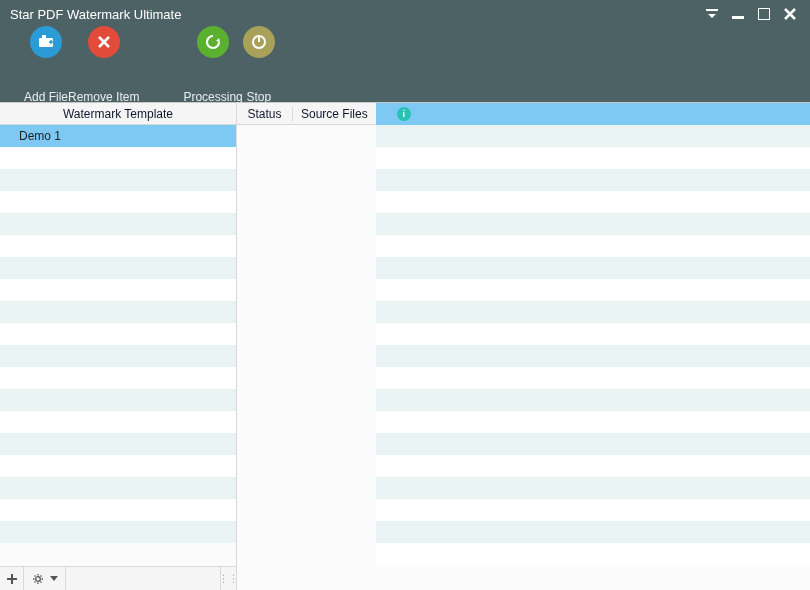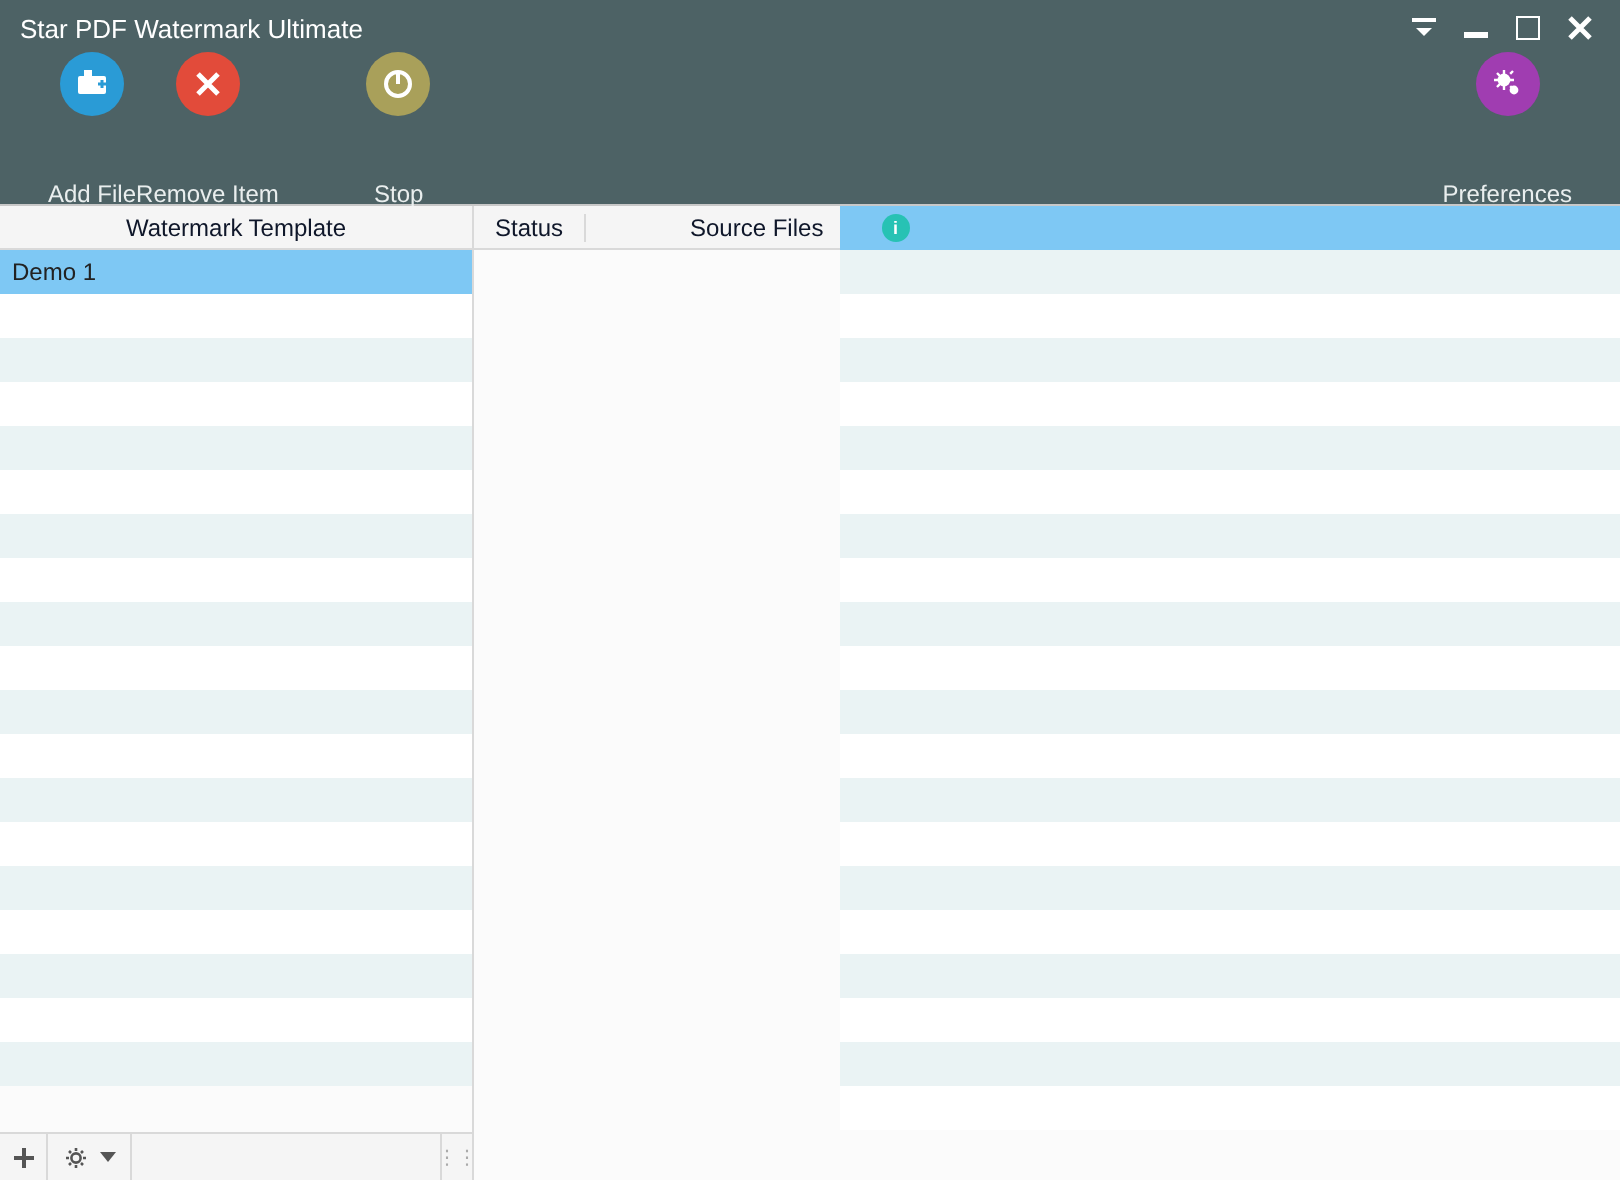--- a/index.html
+++ b/index.html
@@ -24,24 +24,24 @@
 .col-header-row { height: 22px; background: #f5f5f5; border-bottom: 1px solid #d9d9d9; display: flex; align-items: center; font-size: 12px; color: #0f172a; }
 .col-header { padding: 0 8px; text-align: center; flex-shrink: 0; }
 .left-pane .col-header { width: 100%; }
 
 .rows { flex: 1; overflow: hidden; }
 .row { height: 22px; display: flex; align-items: center; font-size: 12px; color: #222; }
 .stripe-a { background: #fff; }
 .stripe-b { background: #eaf3f4; }
 .row.selected { background: #7ec8f4; }
 
-.left-pane .row { padding-left: 6px; }
+.left-pane .row { padding-left: 19px; }
 
 .right-pane .col-status { width: 56px; border-right: 1px solid #d9d9d9; text-align: center; }
-.right-pane .col-source { flex: 1; margin-left: 44px; }
+.right-pane .col-source { flex: 1; }
 .right-pane .row .cell-status { width: 56px; display: flex; justify-content: center; align-items: center; }
 .right-pane .row .cell-source { flex: 1; padding-left: 10px; white-space: nowrap; overflow: hidden; text-overflow: ellipsis; }
 
 .status-dot { width: 14px; height: 14px; border-radius: 50%; background: #27c2b4; display: flex; align-items: center; justify-content: center; color: #fff; font-size: 9px; font-weight: bold; }
 
 .bottom-toolbar { height: 24px; border-top: 1px solid #d9d9d9; background: #f5f5f5; display: flex; align-items: center; }
 .bottom-btn { width: 24px; height: 24px; border-right: 1px solid #d9d9d9; display: flex; align-items: center; justify-content: center; font-size: 14px; color: #555; cursor: pointer; }
 .bottom-btn.wide { width: 42px; }
 .bottom-toolbar .spacer { flex: 1; }
 .grip { width: 16px; display:flex; align-items:center; justify-content:center; color:#aaa; font-size:10px; border-left:1px solid #d9d9d9; height:100%; }
@@ -89,44 +89,41 @@
     <div class="circ" style="background:#e24b3a">
       <svg width="14" height="14" viewBox="0 0 14 14">
           <path d="M2 2l10 10M12 2L2 12" stroke="#fff" stroke-width="2.5"></path>
         </svg>
     </div>
     <span>Remove Item</span>
   </div>
 
   <div class="group2">
     <div class="tool-btn">
+      <div class="circ" style="background:#5bb030">
+        <svg width="18" height="18" viewBox="0 0 18 18">
+            <path d="M9 3a6 6 0 1 0 6 6" fill="none" stroke="#fff" stroke-width="2.2"></path>
+            <path d="M15 5l1 4-4-1z" fill="#fff"></path>
+          </svg>
+      </div>
+      <span>Processing</span>
+    </div>
+    <div class="tool-btn">
       <div class="circ" style="background:#a9a05a">
         <svg width="18" height="18" viewBox="0 0 18 18">
             <circle cx="9" cy="9" r="6" fill="none" stroke="#fff" stroke-width="2"></circle>
             <rect x="8" y="4" width="2" height="5" fill="#fff"></rect>
           </svg>
       </div>
       <span>Stop</span>
     </div>
   </div>
 
   <div class="spacer"></div>
 
-  <div class="tool-btn">
-    <div class="circ" style="background:#a03db1">
-      <svg width="18" height="18" viewBox="0 0 18 18">
-          <circle cx="7" cy="7" r="3.2" fill="#fff"></circle>
-          <circle cx="12" cy="12" r="2.2" fill="#fff"></circle>
-          <g stroke="#fff" stroke-width="1.2">
-            <path d="M7 2v2M7 10v2M2 7h2M10 7h2M3.5 3.5l1.4 1.4M10.1 10.1l1.4 1.4M3.5 10.5l1.4-1.4M10.1 3.9l1.4-1.4"></path>
-          </g>
-        </svg>
-    </div>
-    <span>Preferences</span>
-  </div>
 </div>
 
 <div class="content">
   <div class="left-pane">
     <div class="col-header-row">
       <div class="col-header">Watermark Template</div>
     </div>
     <div class="rows" id="left-rows">
         <div class="row stripe-a selected">
           <span>Demo 1</span>

